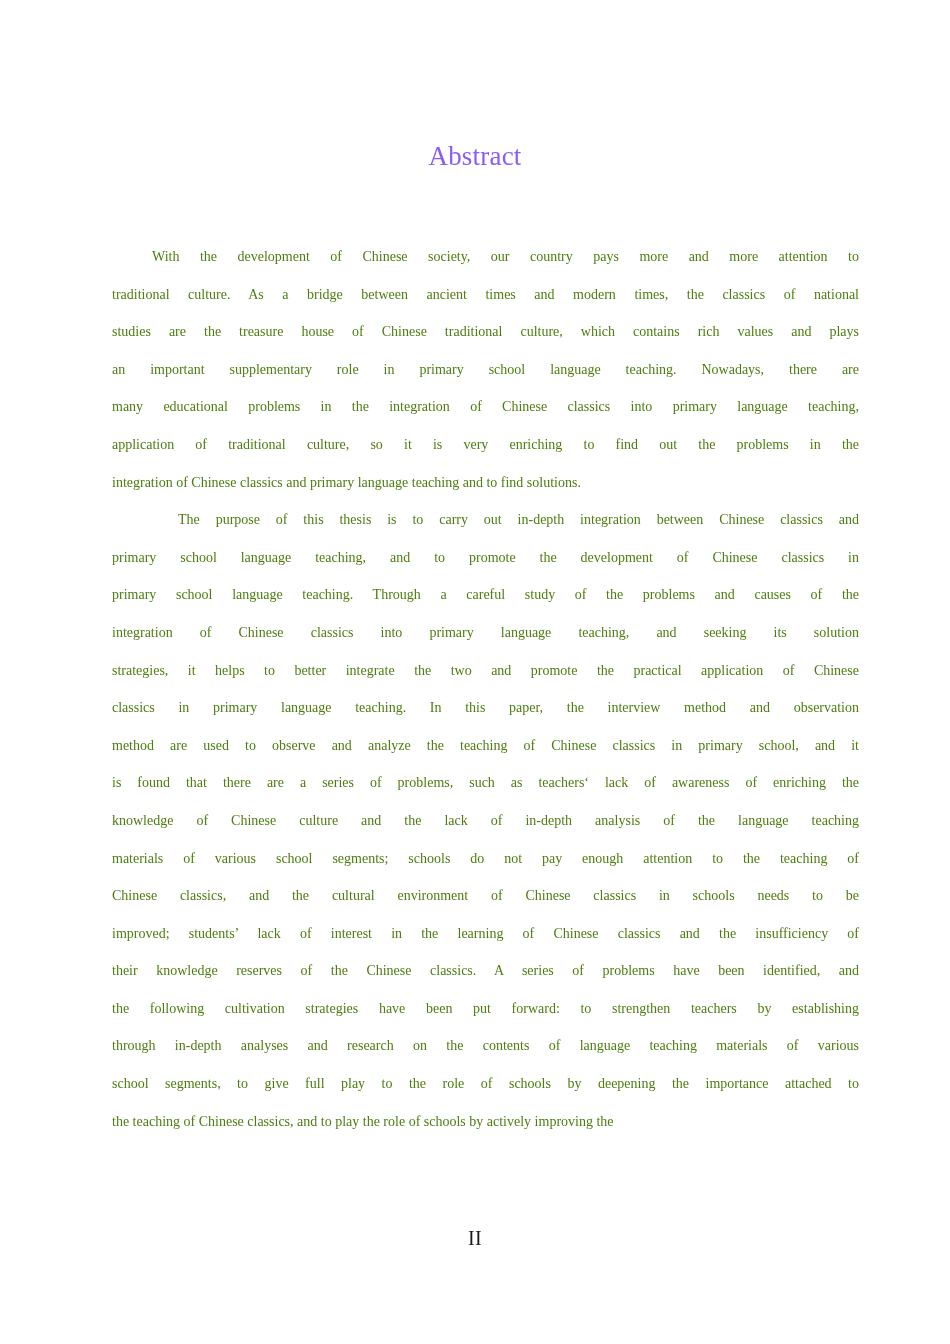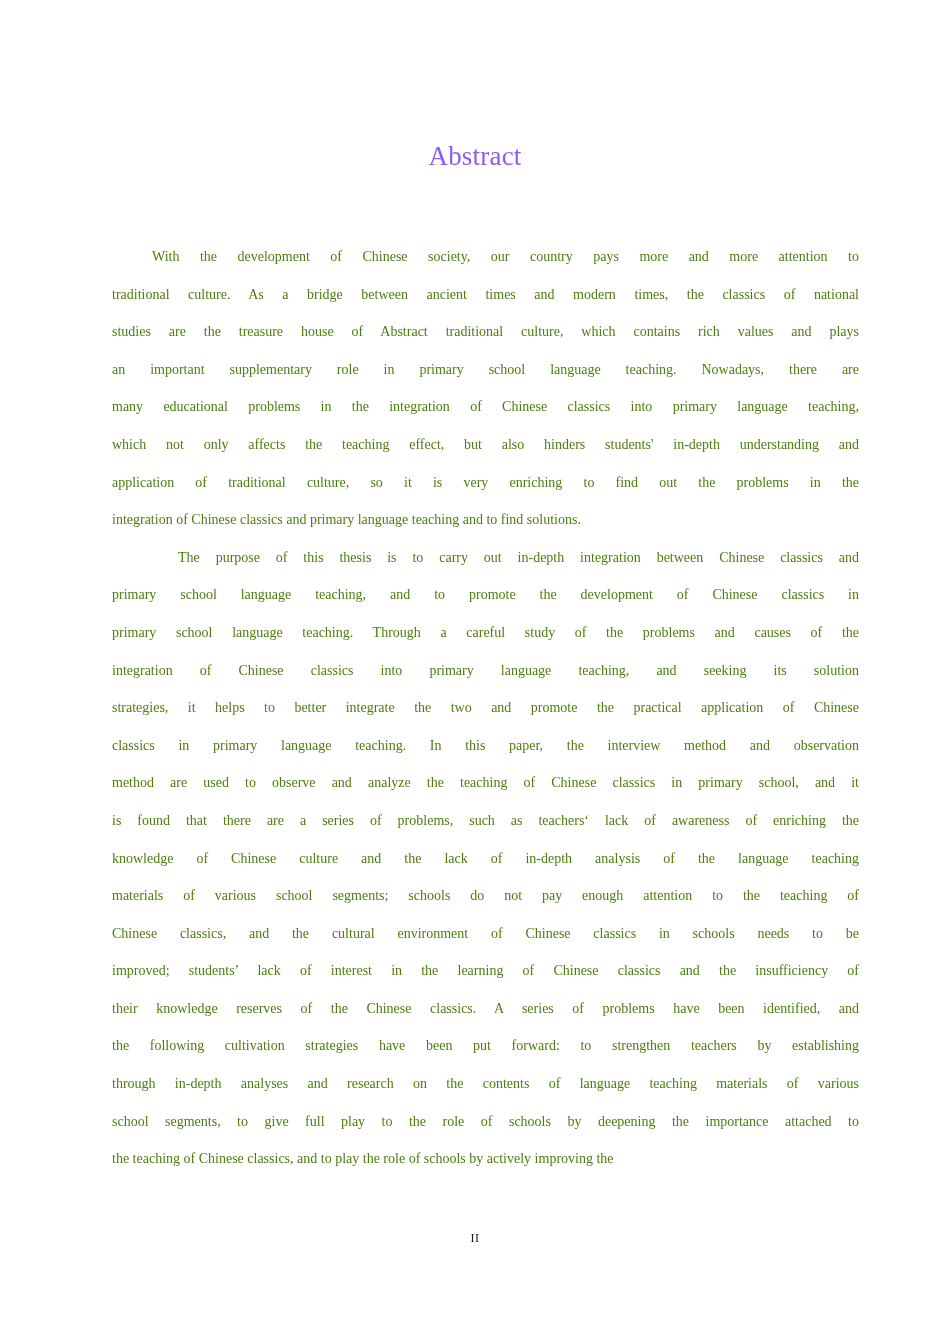--- a/index.html
+++ b/index.html
@@ -100,41 +100,40 @@
 
   
   .page-footer {
     position: absolute;
     left: 0;
     top: 1228px;
     width: 950px;
     text-align: center;
   }
   .page-number {
-    font-size: 12px;
+    font-size: 20px;
     line-height: 20px;
     color: #1a1a1a;
     letter-spacing: 0.4px;
   }
 </style>
 </head>
 <body>
 
 <div class="page">
 
   <h1 class="page-title">Abstract</h1>
 
   <div class="body-column">
     <div class="para" id="para-1">
         <div class="line indent-1"><span class="justify-block">With the development of Chinese society, our country pays more and more attention to</span></div>
         <div class="line"><span class="justify-block">traditional culture. As a bridge between ancient times and modern times, the classics of national</span></div>
-        <div class="line"><span class="justify-block">studies are the treasure house of Abstract traditional culture, which contains rich values and plays</span></div>
+        <div class="line"><span class="justify-block">studies are the treasure house of Chinese traditional culture, which contains rich values and plays</span></div>
         <div class="line"><span class="justify-block">an important supplementary role in primary school language teaching. Nowadays, there are</span></div>
         <div class="line"><span class="justify-block">many educational problems in the integration of Chinese classics into primary language teaching,</span></div>
-        <div class="line"><span class="justify-block">which not only affects the teaching effect, but also hinders students' in-depth understanding and</span></div>
         <div class="line"><span class="justify-block">application of traditional culture, so it is very enriching to find out the problems in the</span></div>
         <div class="line last"><span class="natural-block">integration of Chinese classics and primary language teaching and to find solutions.</span></div>
       </div>
     <div class="para" id="para-2">
         <div class="line indent-2"><span class="justify-block">The purpose of this thesis is to carry out in-depth integration between Chinese classics and</span></div>
         <div class="line"><span class="justify-block">primary school language teaching, and to promote the development of Chinese classics in</span></div>
         <div class="line"><span class="justify-block">primary school language teaching. Through a careful study of the problems and causes of the</span></div>
         <div class="line"><span class="justify-block">integration of Chinese classics into primary language teaching, and seeking its solution</span></div>
         <div class="line"><span class="justify-block">strategies, it helps to better integrate the two and promote the practical application of Chinese</span></div>
         <div class="line"><span class="justify-block">classics in primary language teaching. In this paper, the interview method and observation</span></div>

